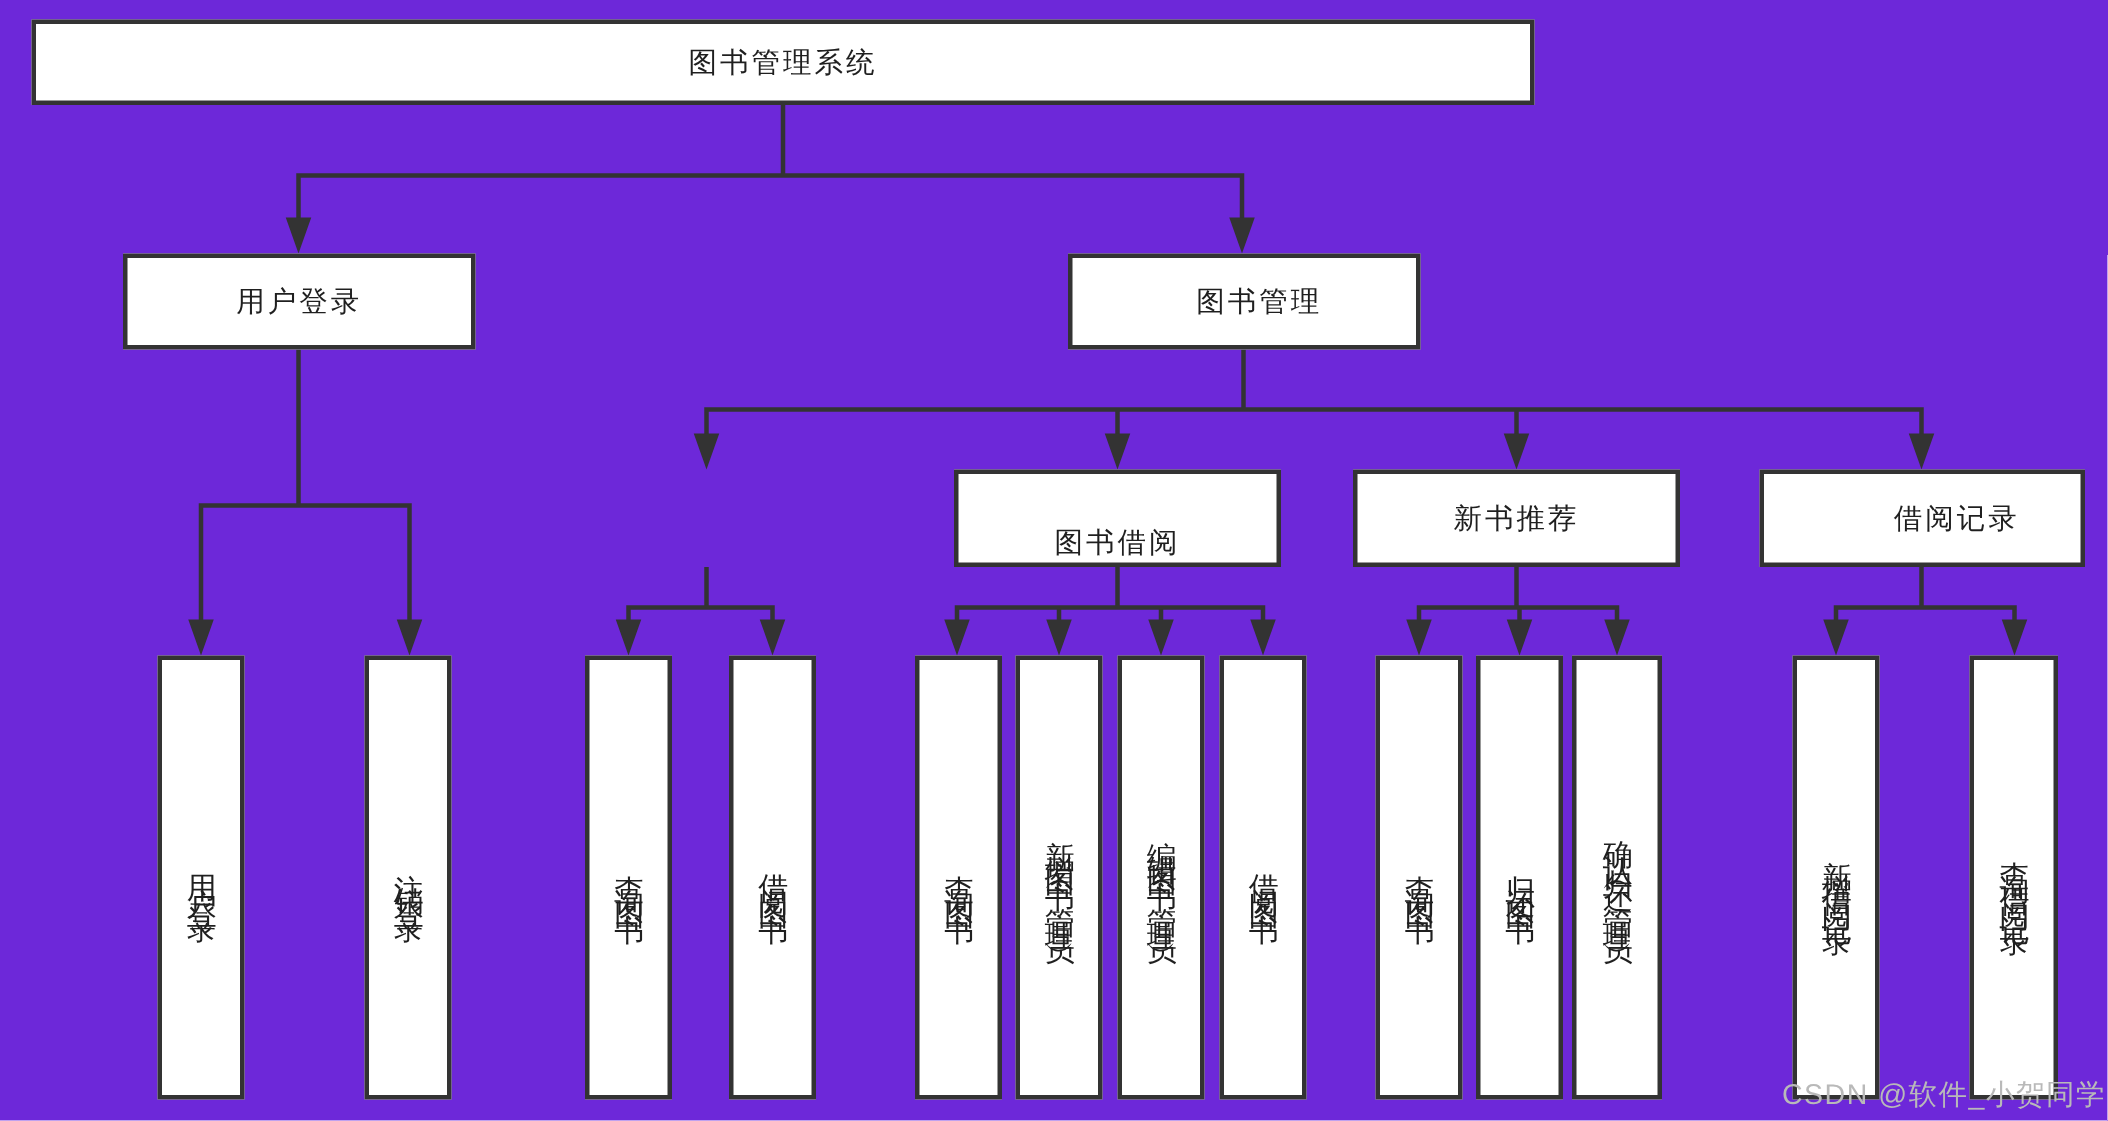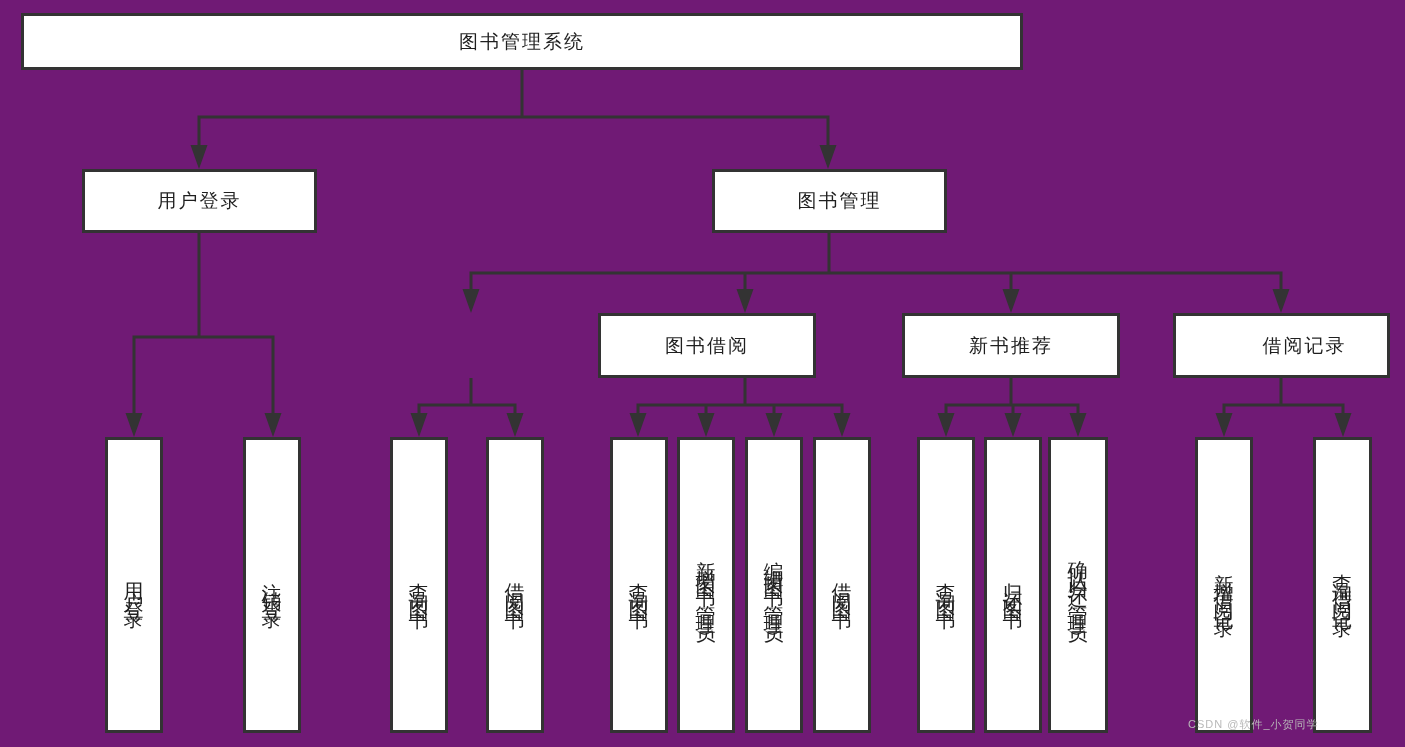--- a/index.html
+++ b/index.html
@@ -4,21 +4,21 @@
 <style>
   html, body {
     margin: 0;
     padding: 0;
     background: #ffffff;
   }
   .canvas {
     position: relative;
     width: 1405px;
     height: 747px;
-    background: #701a75;
+    background: #6d28d9;
     font-family: "Liberation Sans", "DejaVu Sans", sans-serif;
     overflow: hidden;
   }
   .connectors {
     position: absolute;
     left: 0;
     top: 0;
     width: 1405px;
     height: 747px;
   }
@@ -48,21 +48,21 @@
     font-size: 20px;
     letter-spacing: 9px;
     line-height: 1;
     white-space: nowrap;
   }
 
   .watermark {
     position: absolute;
     left: 1188px;
     top: 717px;
-    font-size: 11px;
+    font-size: 19px;
     letter-spacing: 1px;
     color: #b9b9b9;
     white-space: nowrap;
   }
 </style>
 </head>
 <body>
 
 <div class="canvas">
 
@@ -127,21 +127,21 @@
     <span>图书管理系统</span>
   </div>
 
   <div class="node lvl2 hbox" style="left:82px;">
     <span>用户登录</span>
   </div>
   <div class="node lvl2 hbox" style="left:712px;padding-left:20px;">
     <span>图书管理</span>
   </div>
 
-  <div class="node lvl3 hbox" style="left:598px;">
+  <div class="node lvl3 hbox" style="left:636px;align-items:flex-end;">
     <span>图书借阅</span>
   </div>
   <div class="node lvl3 hbox" style="left:902px;">
     <span>新书推荐</span>
   </div>
   <div class="node lvl3 hbox" style="left:1173px;width:217px;padding-left:46px;">
     <span>借阅记录</span>
   </div>
 
   <div class="node leaf" style="left:105px;">

